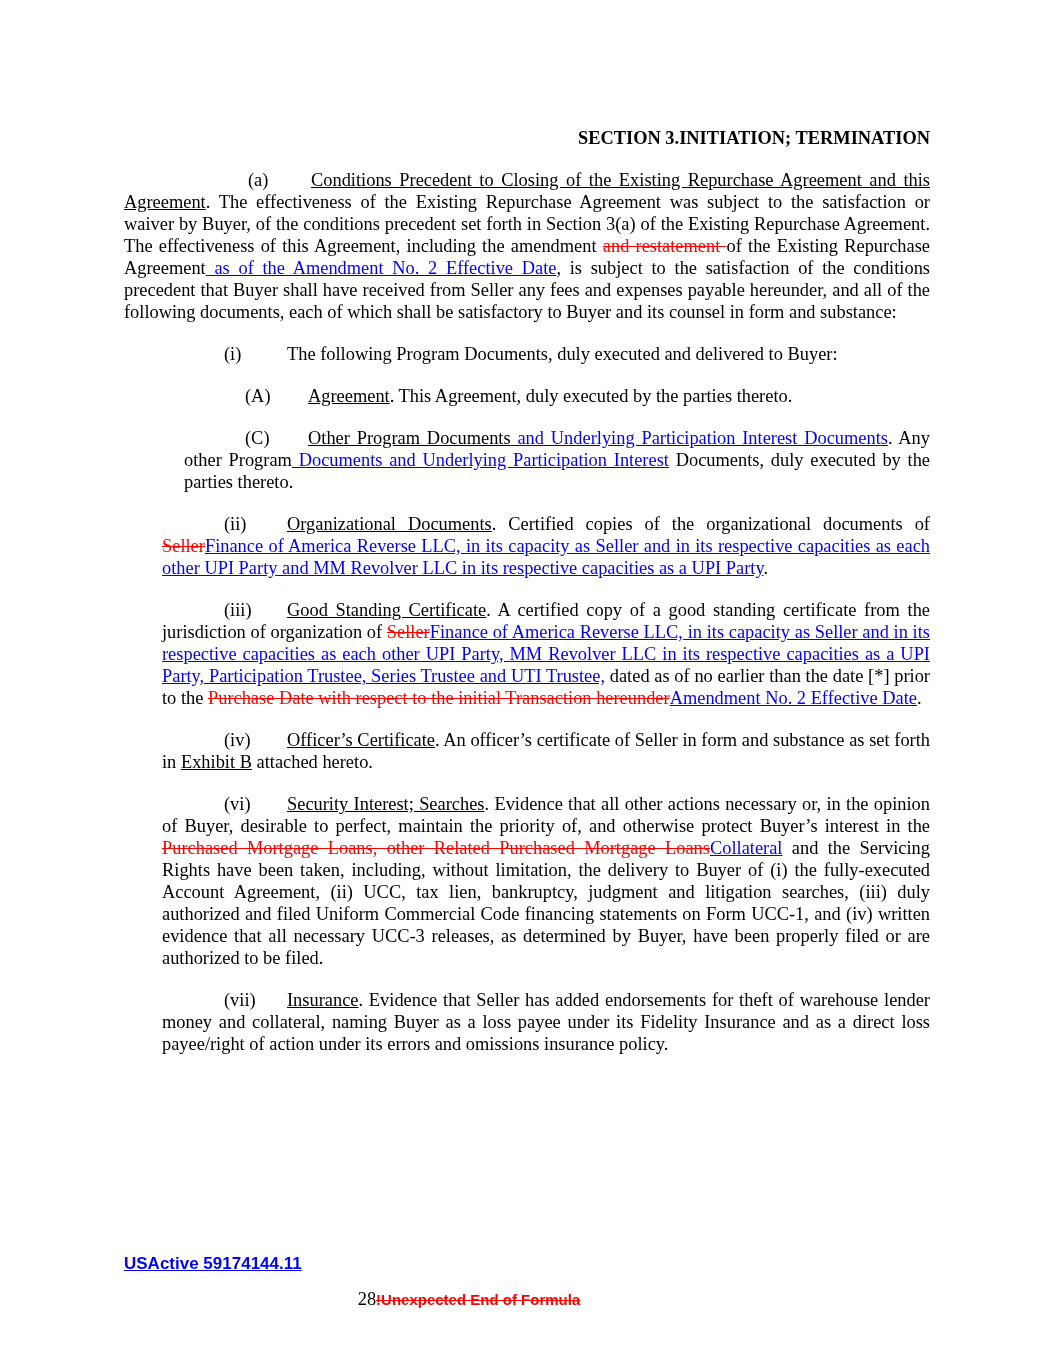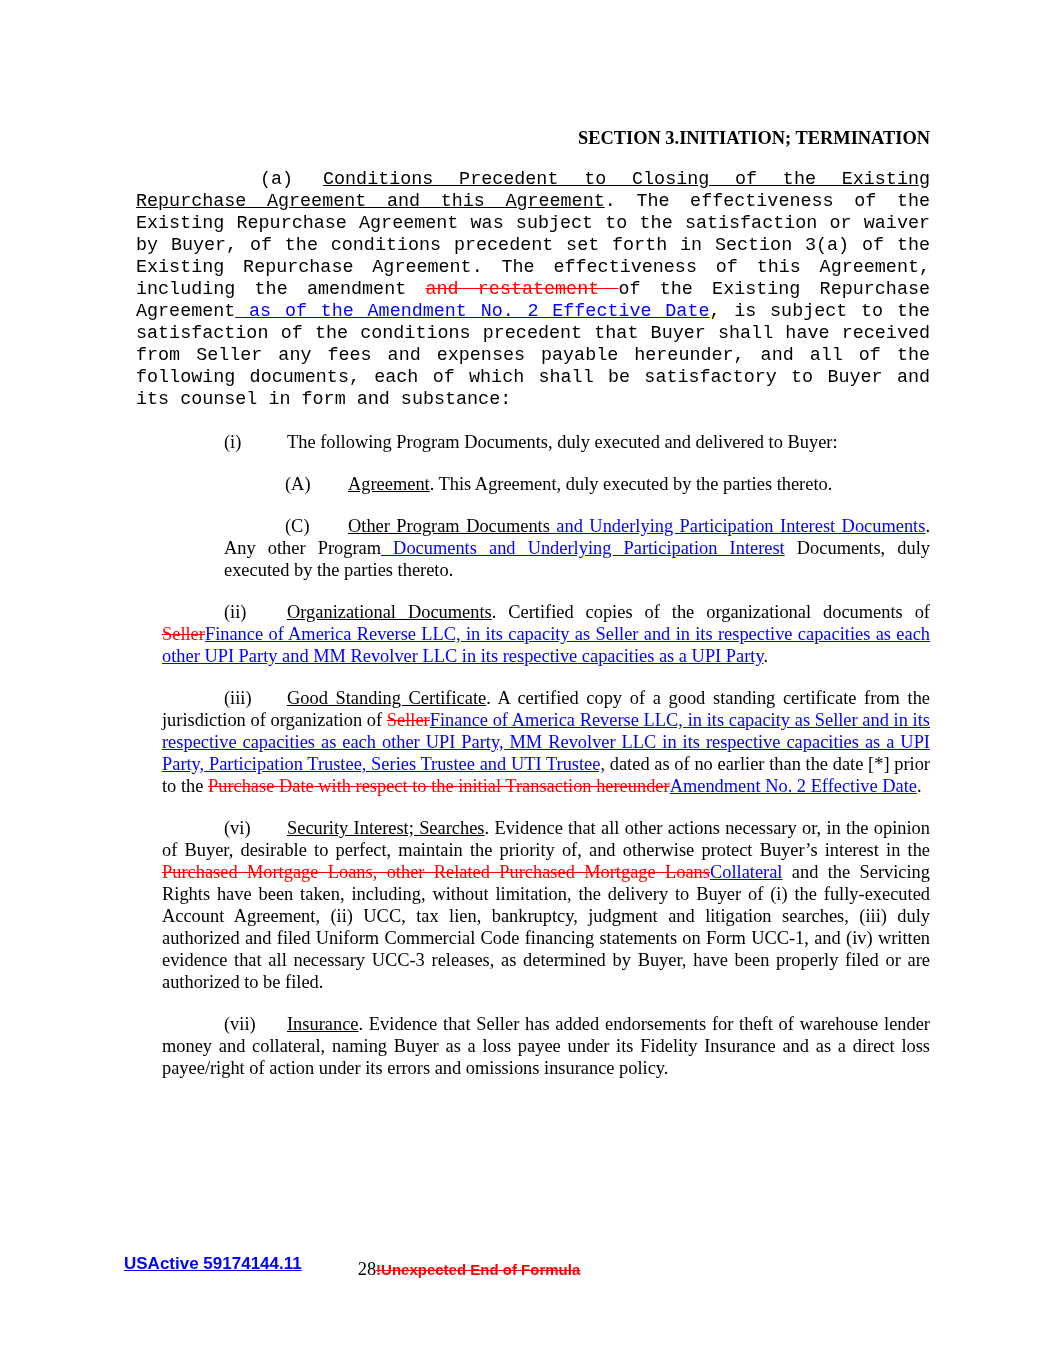--- a/index.html
+++ b/index.html
@@ -10,30 +10,30 @@
     font-family:"Liberation Serif","DejaVu Serif",serif;
     font-size:18.4px;
     line-height:22px;
     color:#000000;
     overflow:hidden;
   }
   .content { position:absolute; left:124px; top:127px; width:806px; }
   .sec-heading { font-weight:bold; margin:0 0 20px 0; text-align:right; }
   .h-num { display:inline-block; width:137px; }
   .para { margin:0 0 20px 0; text-align:justify; }
-  .lvl-a { margin-left:12px;font-family:Liberation Mono, monospace; }
+  .lvl-a { margin-left:0; }
   .lvl-i { margin-left:38px; }
-  .lvl-A { margin-left:100px; }
+  .lvl-A { margin-left:60px; }
   .fspacer { display:inline-block; height:1px; }
   .num { display:inline-block; width:63px; }
   .seg-n { }
   .seg-u { text-decoration:underline; }
   .seg-ins { color:var(--ins-color,#0000ff); text-decoration:underline; }
   .seg-del { color:var(--del-color,#ff0000); text-decoration:line-through; }
-  .page-footer { position:absolute; top:1258px; left:0; width:938px; text-align:center; }
+  .page-footer { position:absolute; top:1288px; left:0; width:938px; text-align:center; }
   .pg-num { font-size:18.4px; color:#000000; }
   .err-label {
     color:var(--del-color,#ff0000);
     font-family:"Liberation Sans","DejaVu Sans",sans-serif;
     font-weight:bold;
     font-size:15px;
     text-decoration:line-through;
   }
   .doc-id {
     position:absolute; top:1253px; left:124px;
@@ -50,20 +50,21 @@
 <div class="page">
   <div class="content">
     <p class="sec-heading"><span class="h-num">SECTION 3.</span><span>INITIATION; TERMINATION</span></p>
     <div id="paragraphs">
         <p class="para lvl-a"><span class="fspacer" style="width: 124px;"></span><span class="num">(a)</span><span class="seg-u">Conditions Precedent to Closing of the Existing Repurchase Agreement and this Agreement</span><span class="seg-n">.  The effectiveness of the Existing Repurchase Agreement was subject to the satisfaction or waiver by Buyer, of the conditions precedent set forth in Section 3(a) of the Existing Repurchase Agreement.  The effectiveness of this Agreement, including the amendment </span><span class="seg-del">and restatement </span><span class="seg-n">of the Existing Repurchase Agreement</span><span class="seg-ins"> as of the Amendment No. 2 Effective Date</span><span class="seg-n">, is subject to the satisfaction of the conditions precedent that Buyer shall have received from Seller any fees and expenses payable hereunder, and all of the following documents, each of which shall be satisfactory to Buyer and its counsel in form and substance:</span></p>
         <p class="para lvl-i"><span class="fspacer" style="width: 62px;"></span><span class="num">(i)</span><span class="seg-n">The following Program Documents, duly executed and delivered to Buyer:</span></p>
         <p class="para lvl-A"><span class="fspacer" style="width: 61px;"></span><span class="num">(A)</span><span class="seg-u">Agreement</span><span class="seg-n">.  This Agreement, duly executed by the parties thereto.</span></p>
         <p class="para lvl-A"><span class="fspacer" style="width: 61px;"></span><span class="num">(C)</span><span class="seg-u">Other Program Documents</span><span class="seg-ins"> and Underlying Participation Interest Documents</span><span class="seg-n">.  Any other Program</span><span class="seg-ins"> Documents and Underlying Participation Interest</span><span class="seg-n"> Documents, duly executed by the parties thereto.</span></p>
         <p class="para lvl-i"><span class="fspacer" style="width: 62px;"></span><span class="num">(ii)</span><span class="seg-u">Organizational Documents</span><span class="seg-n">.  Certified copies of the organizational documents of </span><span class="seg-del">Seller</span><span class="seg-ins">Finance of America Reverse LLC, in its capacity as Seller and in its respective capacities as each other UPI Party and MM Revolver LLC in its respective capacities as a UPI Party</span><span class="seg-n">.</span></p>
         <p class="para lvl-i"><span class="fspacer" style="width: 62px;"></span><span class="num">(iii)</span><span class="seg-u">Good Standing Certificate</span><span class="seg-n">.  A certified copy of a good standing certificate from the jurisdiction of organization of </span><span class="seg-del">Seller</span><span class="seg-ins">Finance of America Reverse LLC, in its capacity as Seller and in its respective capacities as each other UPI Party, MM Revolver LLC in its respective capacities as a UPI Party, Participation Trustee, Series Trustee and UTI Trustee,</span><span class="seg-n"> dated as of no earlier than the date [*] prior to the </span><span class="seg-del">Purchase Date with respect to the initial Transaction hereunder</span><span class="seg-ins">Amendment No. 2 Effective Date</span><span class="seg-n">.</span></p>
+        <p class="para lvl-i"><span class="fspacer" style="width: 62px;"></span><span class="num">(iv)</span><span class="seg-u">Officer’s Certificate</span><span class="seg-n">.  An officer’s certificate of Seller in form and substance as set forth in </span><span class="seg-u">Exhibit B</span><span class="seg-n"> attached hereto.</span></p>
         <p class="para lvl-i"><span class="fspacer" style="width: 62px;"></span><span class="num">(vi)</span><span class="seg-u">Security Interest; Searches</span><span class="seg-n">.  Evidence that all other actions necessary or, in the opinion of Buyer, desirable to perfect, maintain the priority of, and otherwise protect Buyer’s interest in the </span><span class="seg-del">Purchased Mortgage Loans, other Related Purchased Mortgage Loans</span><span class="seg-ins">Collateral</span><span class="seg-n"> and the Servicing Rights have been taken, including, without limitation, the delivery to Buyer of (i) the fully-executed Account Agreement, (ii) UCC, tax lien, bankruptcy, judgment and litigation searches, (iii) duly authorized and filed Uniform Commercial Code financing statements on Form UCC-1, and (iv) written evidence that all necessary UCC-3 releases, as determined by Buyer, have been properly filed or are authorized to be filed.</span></p>
         <p class="para lvl-i"><span class="fspacer" style="width: 62px;"></span><span class="num">(vii)</span><span class="seg-u">Insurance</span><span class="seg-n">.  Evidence that Seller has added endorsements for theft of warehouse lender money and collateral, naming Buyer as a loss payee under its Fidelity Insurance and as a direct loss payee/right of action under its errors and omissions insurance policy.</span></p>
       </div>
   </div>
 
   <div class="page-footer"><span class="pg-num">28</span><span class="err-label">!Unexpected End of Formula</span></div>
 
   <div class="doc-id">USActive 59174144.11</div>
 </div>
 

